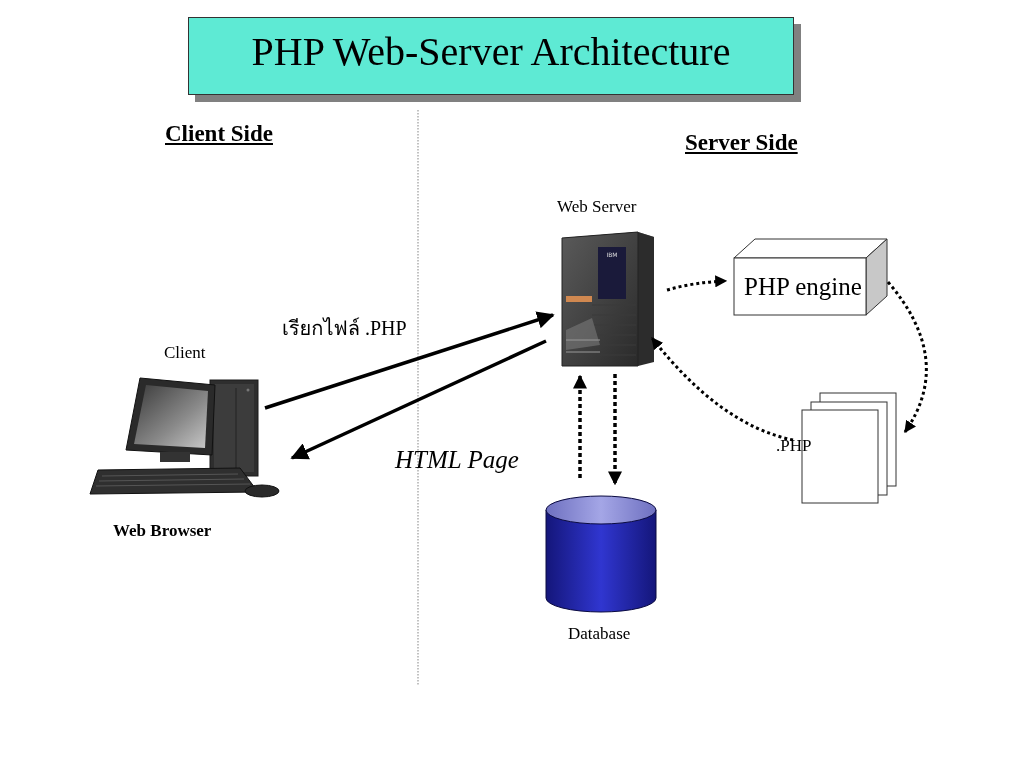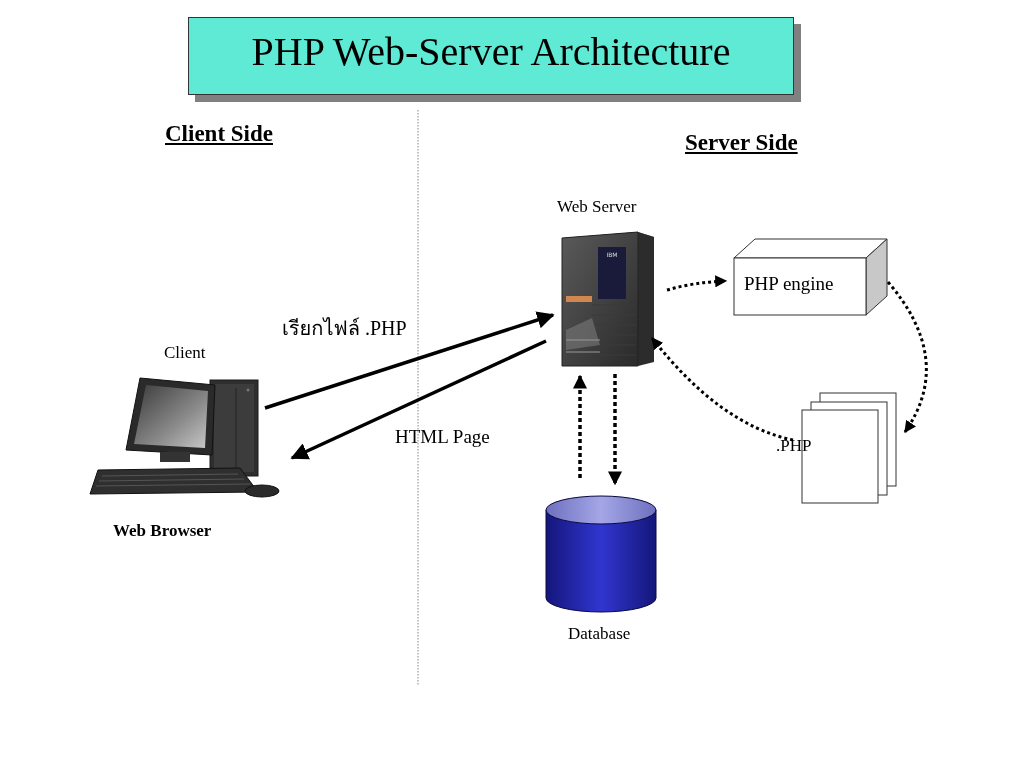--- a/index.html
+++ b/index.html
@@ -5,21 +5,21 @@
   html, body { margin:0; padding:0; background:#ffffff; }
   body { width:1024px; height:768px; position:relative; overflow:hidden;
          font-family:"Liberation Serif", "DejaVu Serif", serif; color:#000; }
   .abs { position:absolute; }
   #title-box { left:188px; top:17px; width:604px; height:76px; background:#5eead4;
                border:1px solid #333; box-shadow:7px 7px 0 #808080; }
   #title-text { position:absolute; left:0; right:0; top:10px; text-align:center;
                 font-size:40px; letter-spacing:0px; }
   .section { font-weight:bold; text-decoration:underline; font-size:23px; }
   .label { font-size:17px; white-space:nowrap; }
-  .small-label { font-size:19px; white-space:nowrap; }
+  .small-label { font-size:25px; white-space:nowrap; }
   svg#diagram { position:absolute; left:0; top:0; }
 </style>
 </head>
 <body>
 
 <div id="title-box" class="abs">
   <div id="title-text">PHP Web-Server Architecture</div>
 </div>
 
 <div class="abs section" style="left:139px; top:121px;margin-left:26px;">Client Side</div>
@@ -124,13 +124,13 @@
   <line x1="615" y1="374" x2="615" y2="484" stroke="#000" stroke-width="3.5" stroke-dasharray="4,3" marker-end="url(#arrowDot)"></line>
 </svg>
 
 <div class="abs label" style="left:164px; top:343px;">Client</div>
 <div class="abs label" style="left:113px; top:521px;font-weight:bold;">Web Browser</div>
 <div class="abs label" style="left:557px; top:197px;">Web Server</div>
 <div class="abs small-label" style="left:744px; top:273px;">PHP engine</div>
 <div class="abs label" style="left:776px; top:436px;">.PHP</div>
 <div class="abs label" style="left:568px; top:624px;">Database</div>
 <div class="abs small-label" style="left:282px; top:312px; font-size:20px;">เรียกไฟล์ .PHP</div>
-<div class="abs small-label" style="left:395px; top:426px;">HTML Page</div>
+<div class="abs small-label" style="left:395px; top:446px;font-style:italic;">HTML Page</div>
 
 </body></html>

